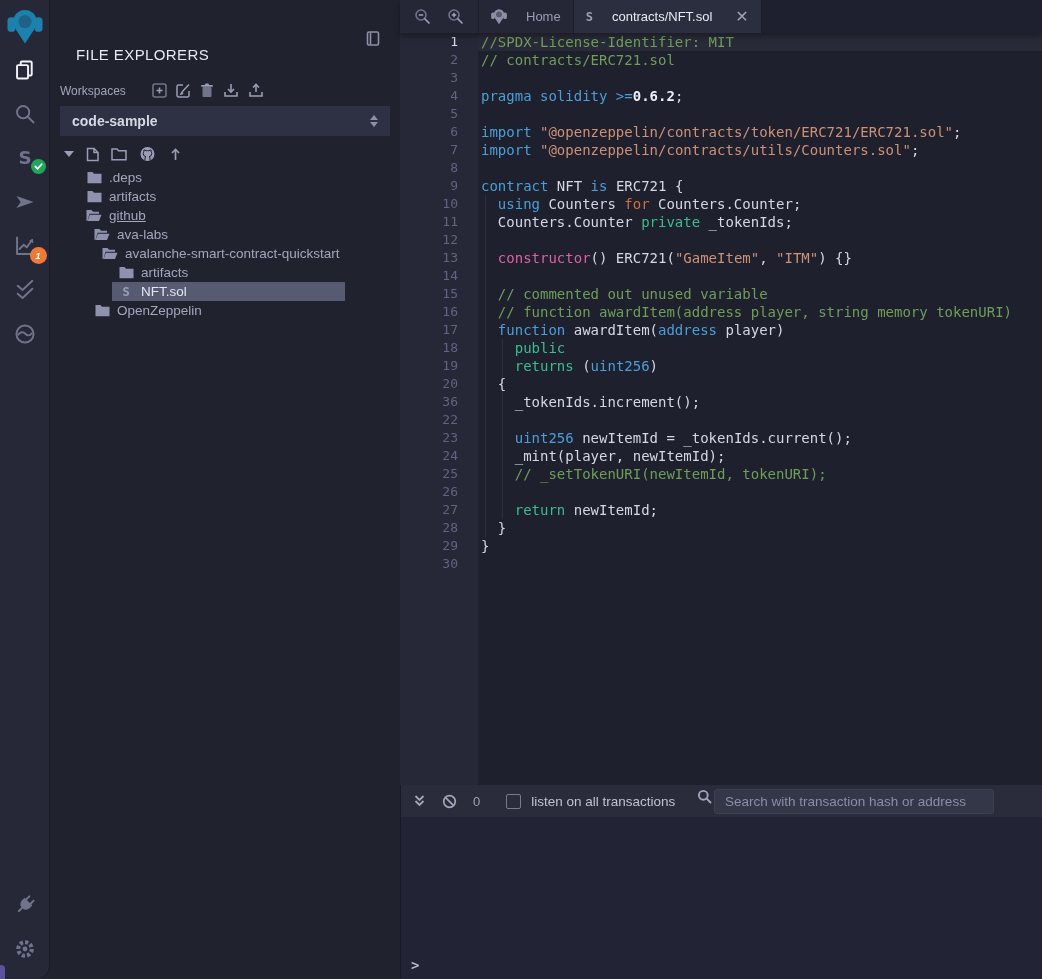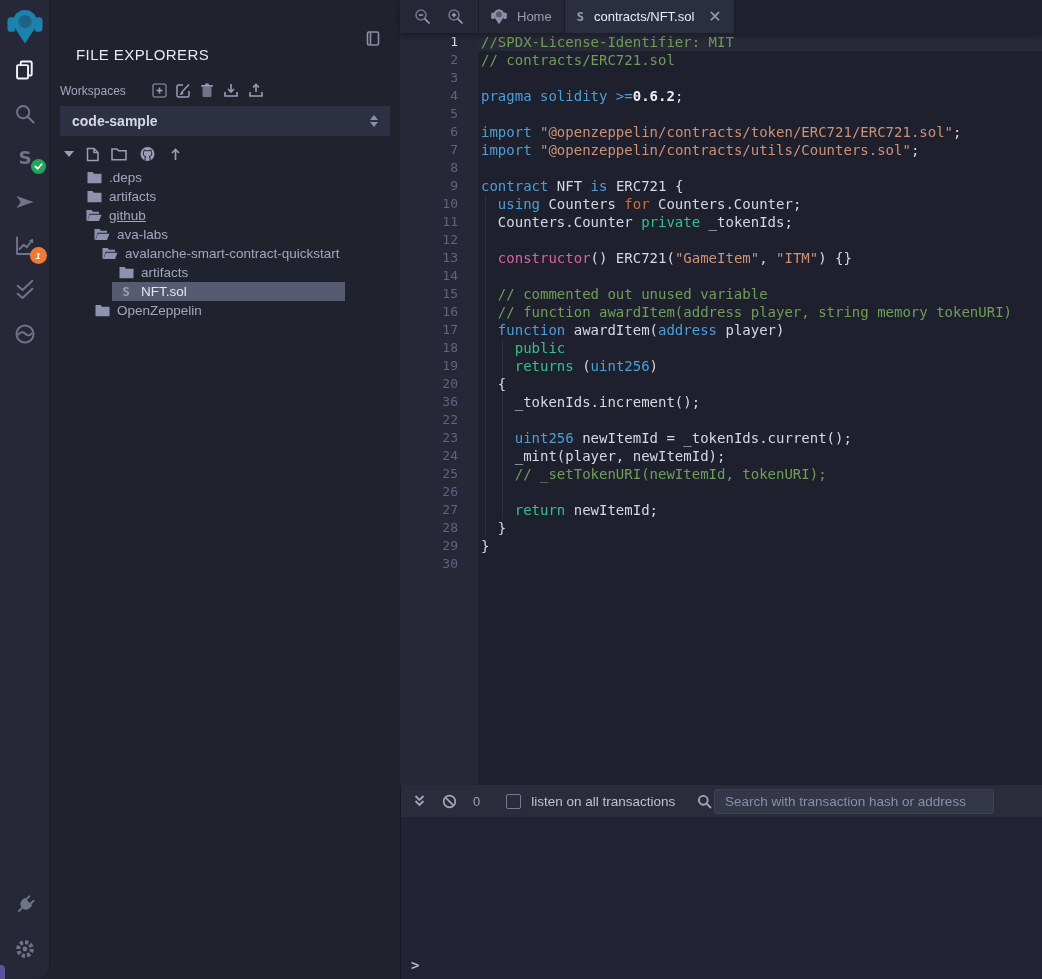--- a/index.html
+++ b/index.html
@@ -46,21 +46,21 @@
   .tree-row.sel::before{content:'';position:absolute;top:0;bottom:0;right:55px;background:#575b72;}
   .tree-ic{display:inline-flex;width:16px;justify-content:center;margin-right:7px;position:relative;z-index:1;}
   .tree-lbl{position:relative;z-index:1;text-align:right;}
   .sol-glyph{font-family:"DejaVu Sans Mono",monospace;font-weight:bold;color:#9ba0b8;font-size:12px;}
 
   
   .main{flex:1;display:flex;flex-direction:column;background:#1e202d;position:relative;}
   .tabbar{height:33px;background:#1e2030;display:flex;align-items:stretch;position:relative;z-index:2;
           box-shadow:0 3px 6px rgba(0,0,0,.35);}
   .tab-zoom{display:flex;align-items:center;gap:16px;padding:0 14px;background:#252737;}
-  .tab{display:flex;align-items:center;gap:10px;padding:0 12px;font-size:13px;cursor:pointer;}
+  .tab{display:flex;align-items:center;gap:19px;padding:0 12px;font-size:13px;cursor:pointer;}
   .tab-home{background:#252737;color:#9a9db3;border-left:1px solid #1b1c29;}
   .tab-active{background:#2b2e3e;color:#e9ebf4;border-left:1px solid #1b1c29;border-right:1px solid #1b1c29;}
   .tab-close{color:#9ba0b5;font-size:16px;font-weight:bold;margin-left:4px;cursor:pointer;line-height:1;}
 
   .editor{flex:1;position:relative;overflow:hidden;background:#1e202d;}
   .gutter{position:absolute;left:0;top:0;bottom:0;width:78px;background:#262837;padding-top:0;}
   .ln{height:18px;line-height:18px;text-align:right;padding-right:20px;color:#5f6480;
       font-family:"DejaVu Sans Mono",monospace;font-size:13px;}
   .ln.active{color:#dadce8;}
   .cur-line{position:absolute;left:0;right:0;top:0;height:18px;background:rgba(210,220,255,.055);}
@@ -70,21 +70,21 @@
   .tk-o{color:#ce7041}.tk-s{color:#ce9178}.tk-p{color:#dc61a3}.tk-n{color:#eceef5;font-weight:bold}
   .iguide{position:absolute;width:1px;background:rgba(255,255,255,.07);}
 
   
   .terminal{height:194px;border-left:1px solid #181925;display:flex;flex-direction:column;}
   .term-head{height:32px;background:#2a2c3b;display:flex;align-items:center;padding:0 10px;}
   .term-count{color:#9da0b6;font-size:13px;margin-left:16px;}
   .checkbox{width:15px;height:15px;border:1px solid #767b93;border-radius:2px;background:transparent;
             margin-left:26px;cursor:pointer;}
   .listen-lbl{color:#c0c2d1;font-size:13.5px;margin-left:10px;}
-  .term-search{margin-left:auto;display:flex;align-items:center;gap:2px;margin-right:38px;}
+  .term-search{margin-left:auto;display:flex;gap:2px;margin-right:38px;}
   .term-input{width:280px;height:25px;background:#343748;border:1px solid #3d4052;border-radius:3px;
               color:#d5d7e2;font-size:13.5px;padding:0 10px;outline:none;
               font-family:"Liberation Sans",sans-serif;}
   .term-input::placeholder{color:#8a8ea7;}
   .term-body{flex:1;background:#222334;display:flex;flex-direction:column;justify-content:flex-end;
              padding:0 0 6px 10px;}
   .prompt{color:#b6b9cb;font-family:"DejaVu Sans Mono",monospace;font-size:14px;font-weight:bold;}
   .tico{margin-left:16px;display:inline-flex;cursor:pointer;}
   .tico:first-child{margin-left:2px;}
 </style>

